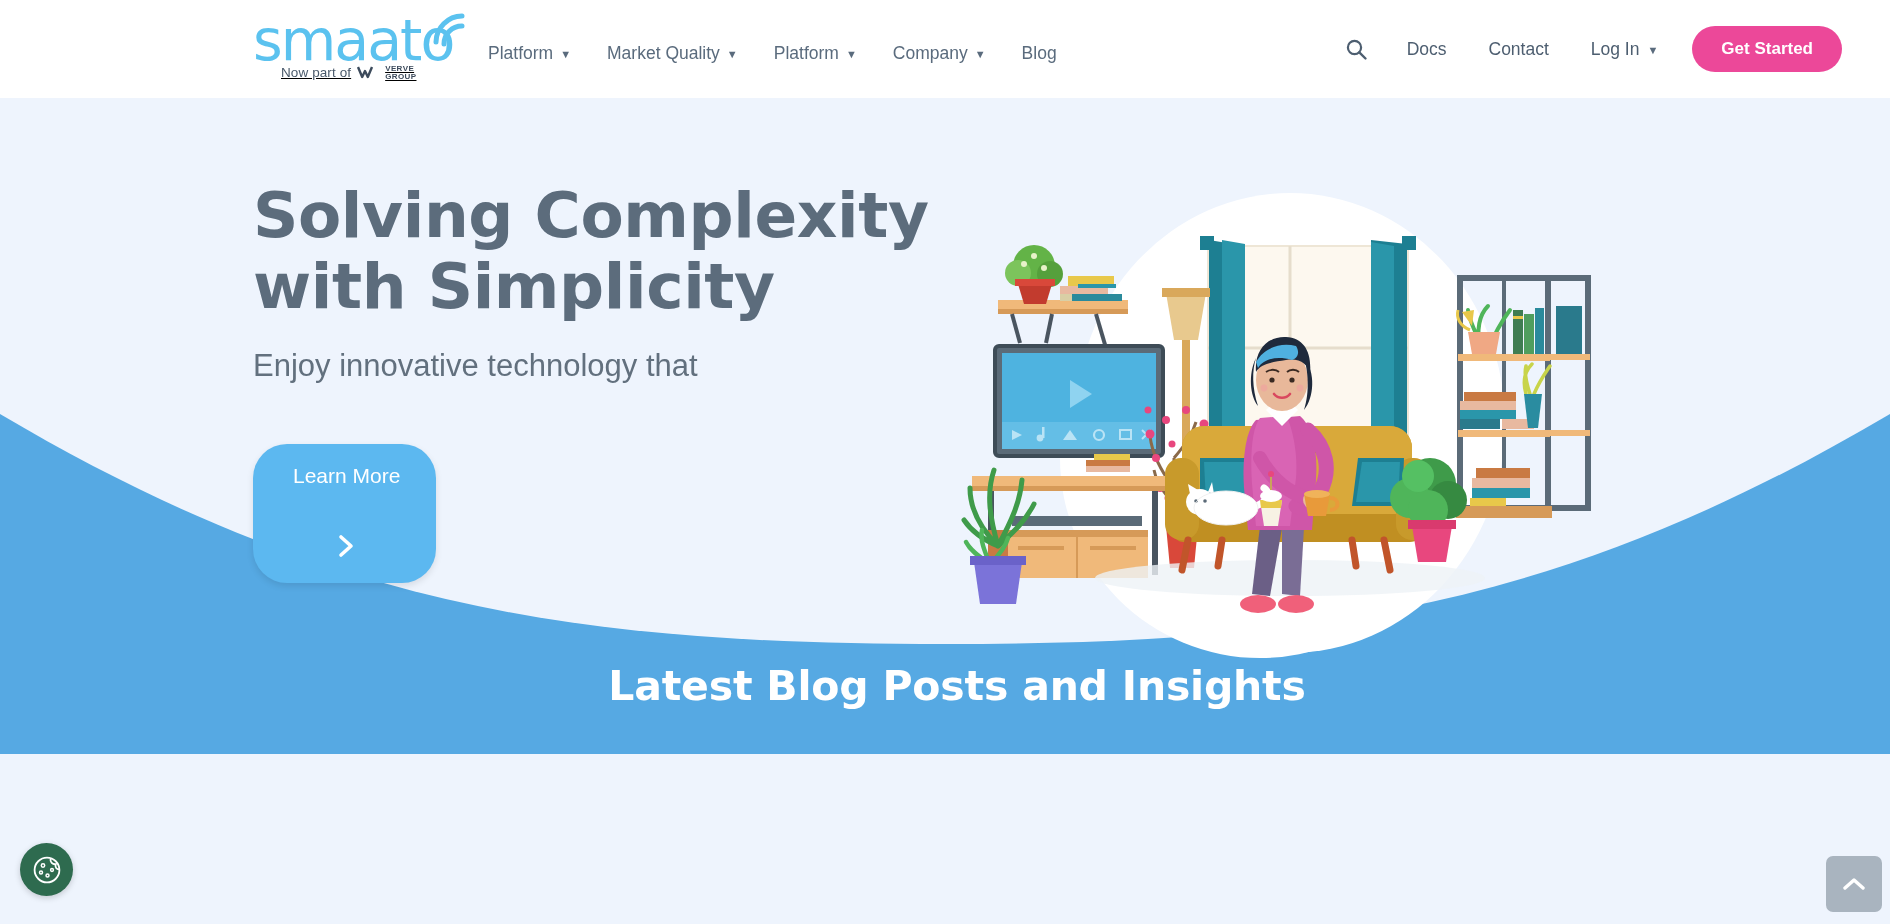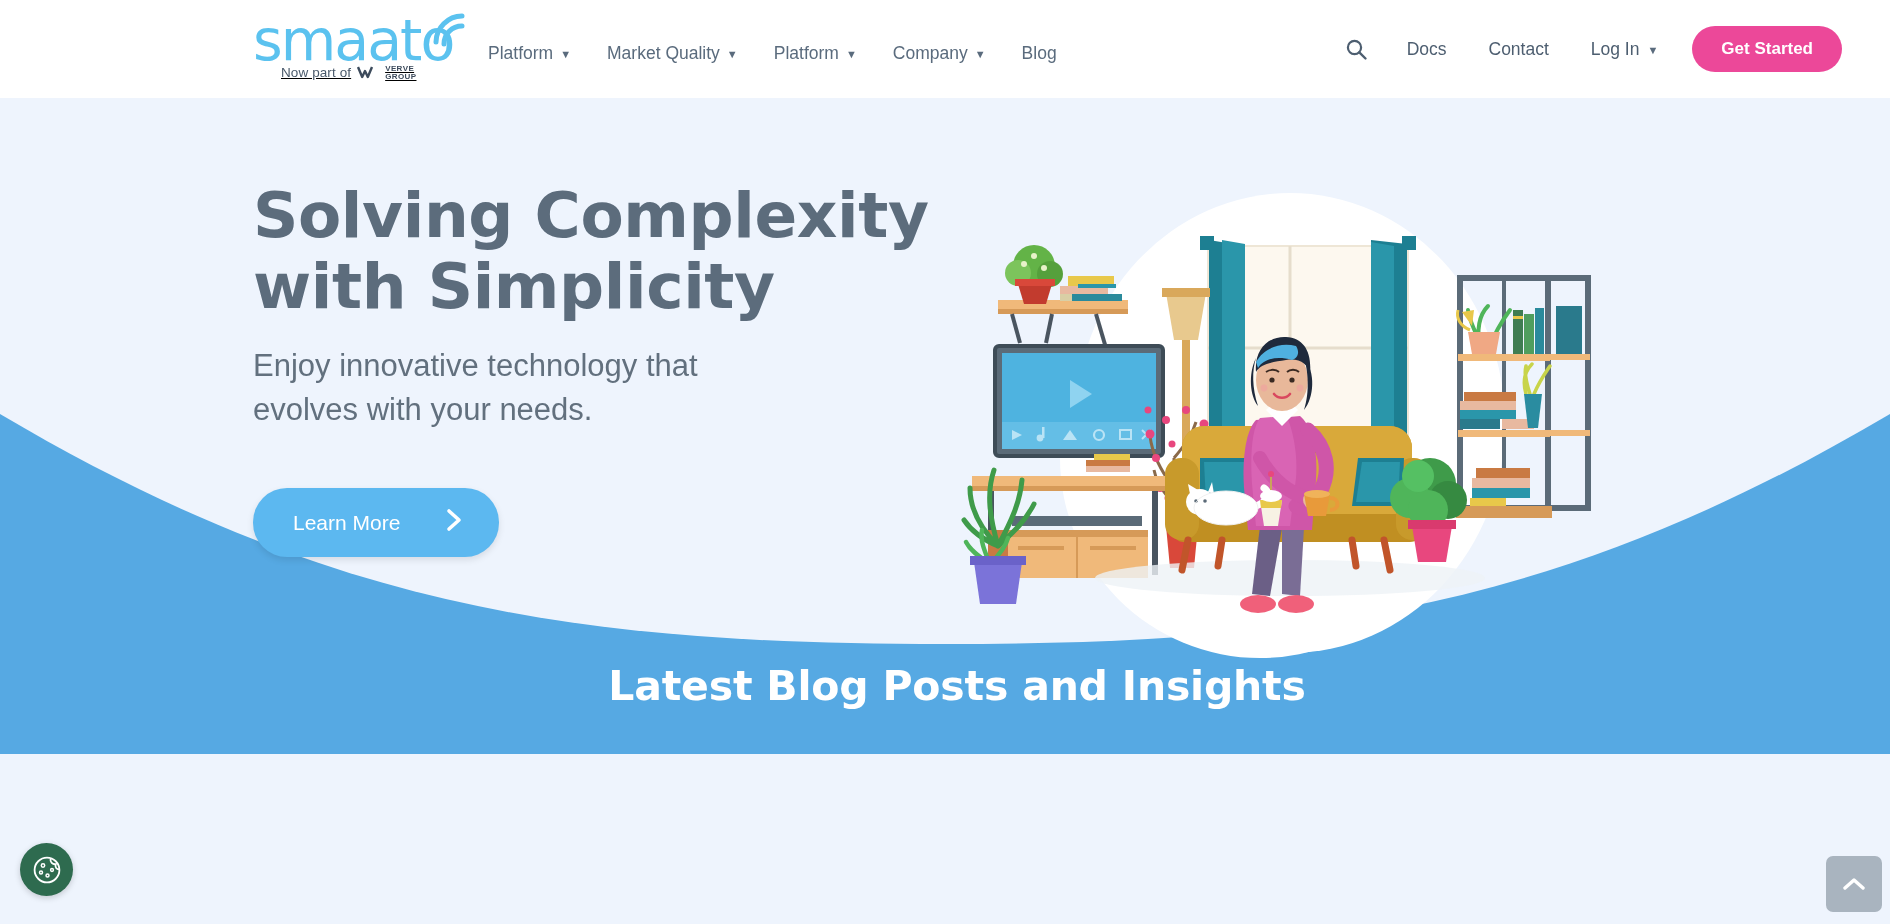--- a/index.html
+++ b/index.html
@@ -70,20 +70,21 @@
     letter-spacing:-.4px;
   }
   .hero-sub{
     margin-top:22px; font-size:31px; color:#62707e; line-height:1.42; font-weight:400;
   }
   .learn-btn{
     margin-top:56px; display:inline-flex; align-items:center; gap:46px;
     background:#5cb8f0; color:#fff; border:none; border-radius:34px;
     padding:20px 36px 20px 40px; font-size:21px; cursor:pointer;
     box-shadow:0 3px 7px rgba(0,0,0,.10);
+    flex-direction:column;
   }
 
   .hero-art{ position:absolute; left:960px; top:60px; width:640px; height:560px; z-index:4; }
 
   
   .blog-band{
     position:absolute; left:12px; bottom:0; width:1890px; height:120px;
     display:flex; justify-content:center; align-items:flex-start;
     padding-top:28px; z-index:6; pointer-events:none;
   }
@@ -182,21 +183,20 @@
     <path d="M0 0 L1890 0 L1890 80 C1560 275 1310 310 945 310 C580 310 330 275 0 80 Z" fill="#eef4fd"></path>
   </svg>
 
   <div class="hero-copy">
     <h1 class="hero-title">
       <span>Solving Complexity</span><br>
       <span>with Simplicity</span>
     </h1>
     <p class="hero-sub">
       <span>Enjoy innovative technology that</span><br>
-      <span>evolves with your needs.</span>
     </p>
     <button class="learn-btn">
       <span>Learn More</span>
       <span>
         <svg width="17" height="24" viewBox="0 0 17 24">
           <path d="M3 3 L13 12 L3 21" fill="none" stroke="#ffffff" stroke-width="3.6" stroke-linecap="round" stroke-linejoin="round"></path>
         </svg>
       </span>
     </button>
   </div>

